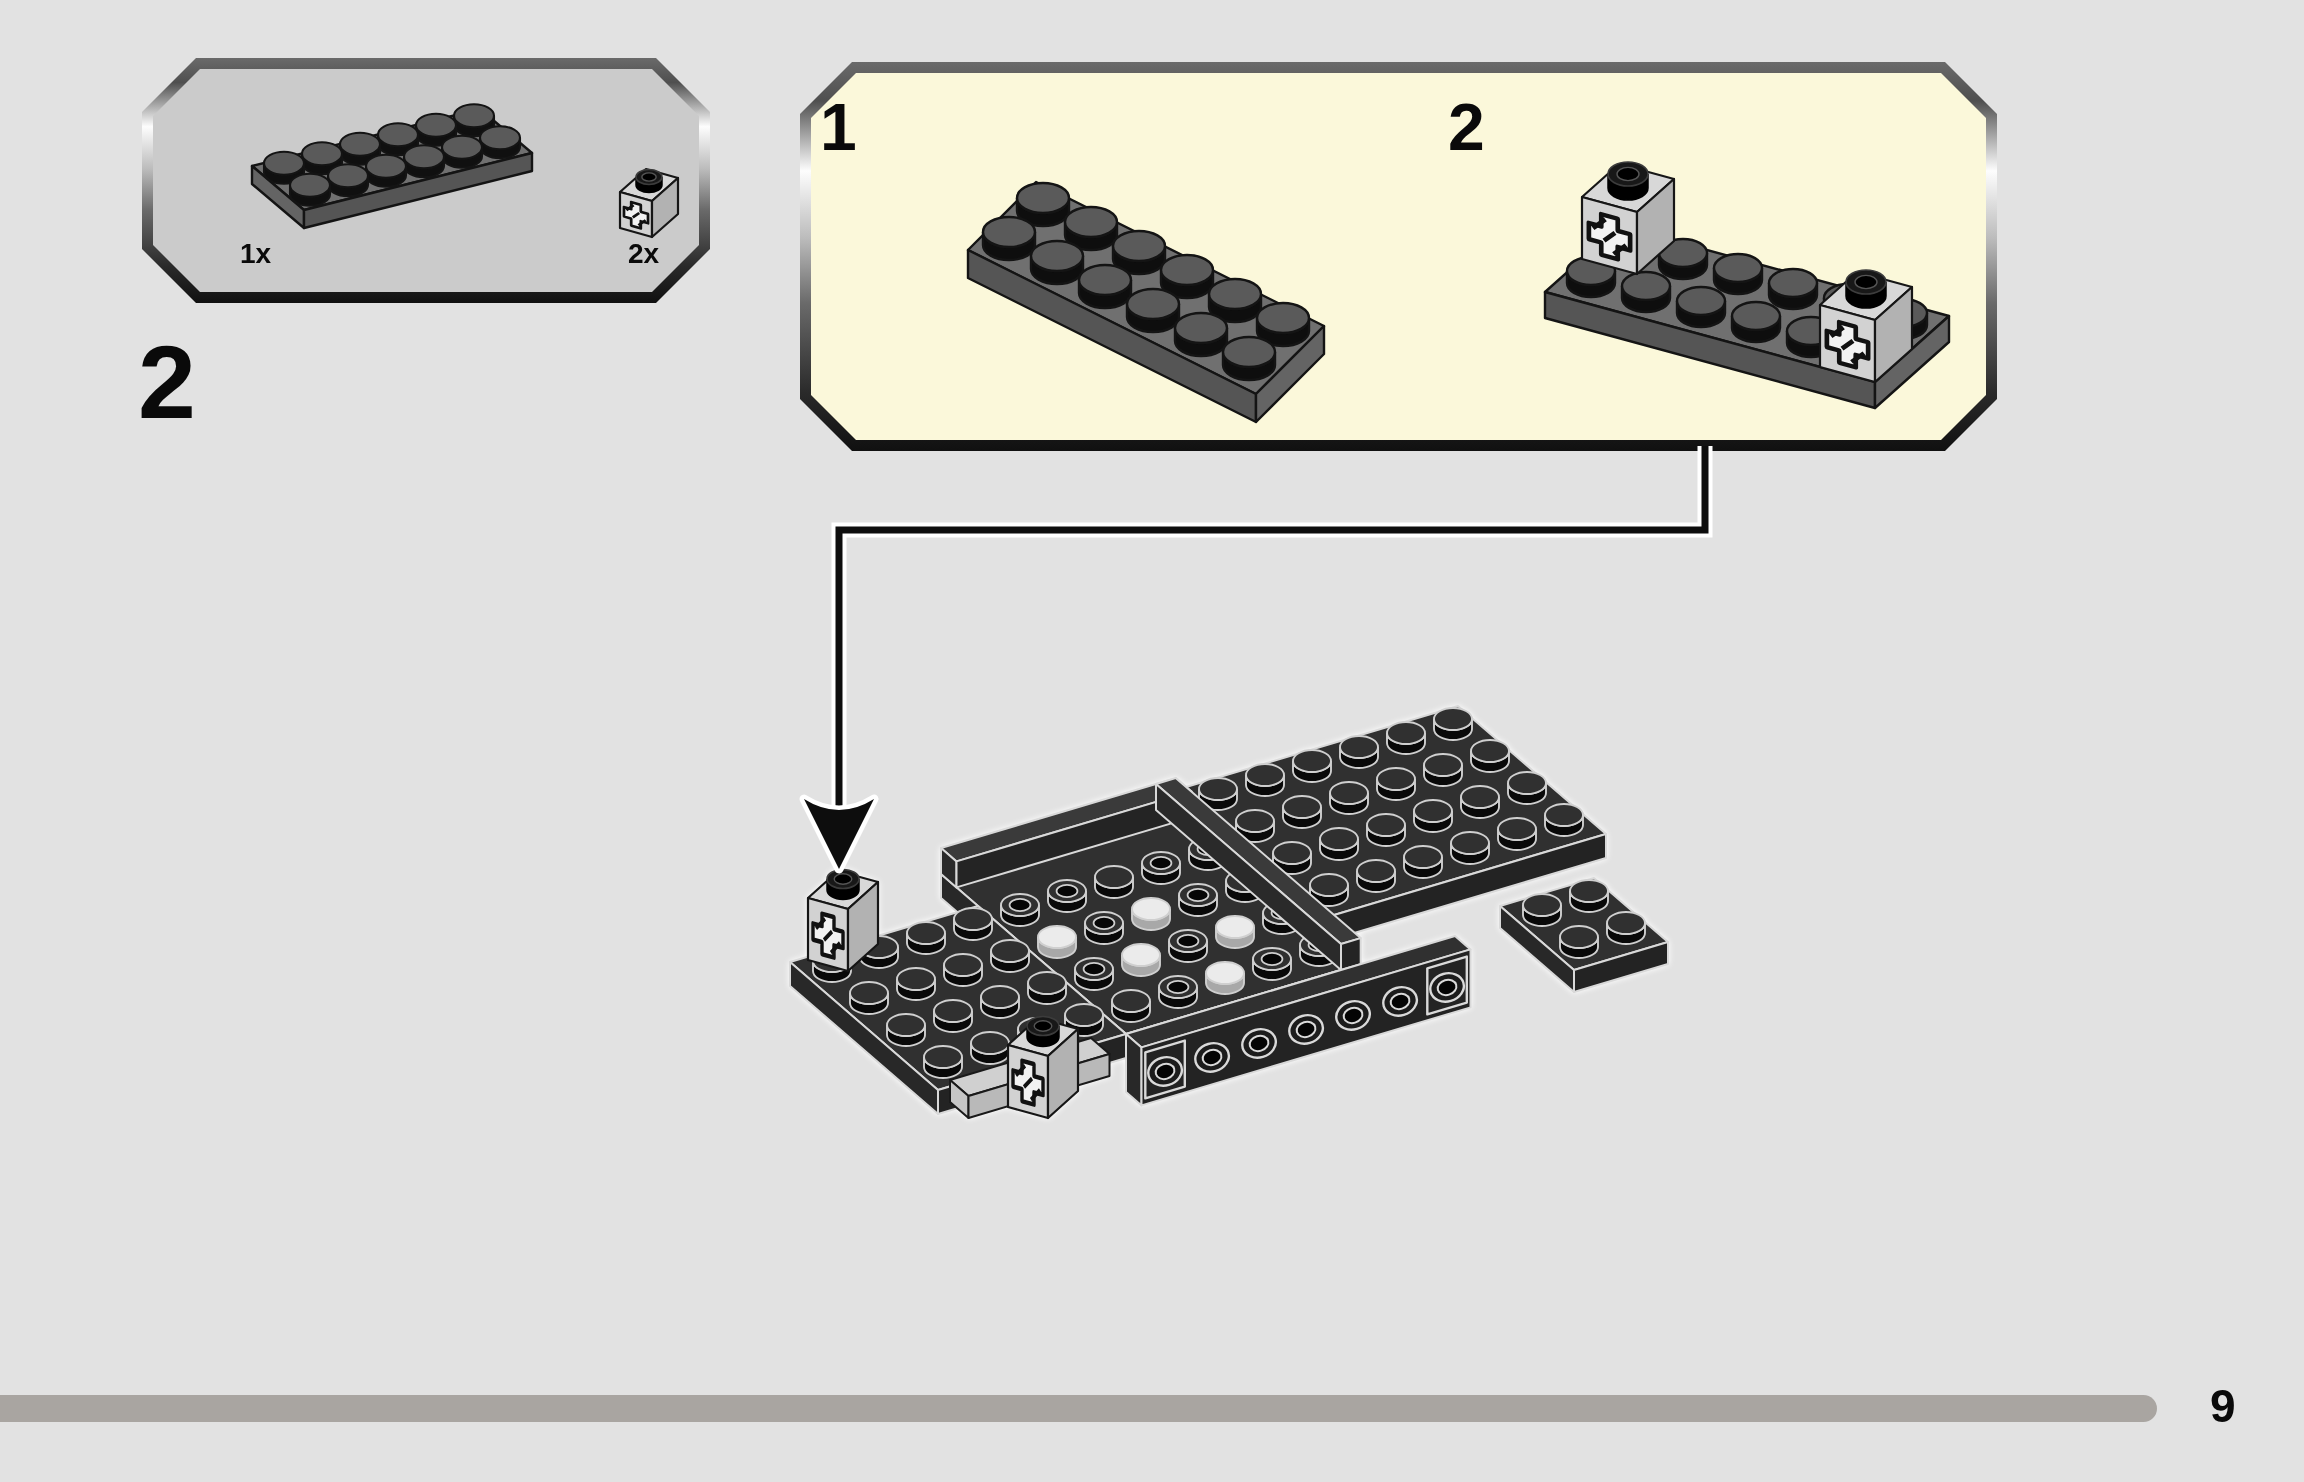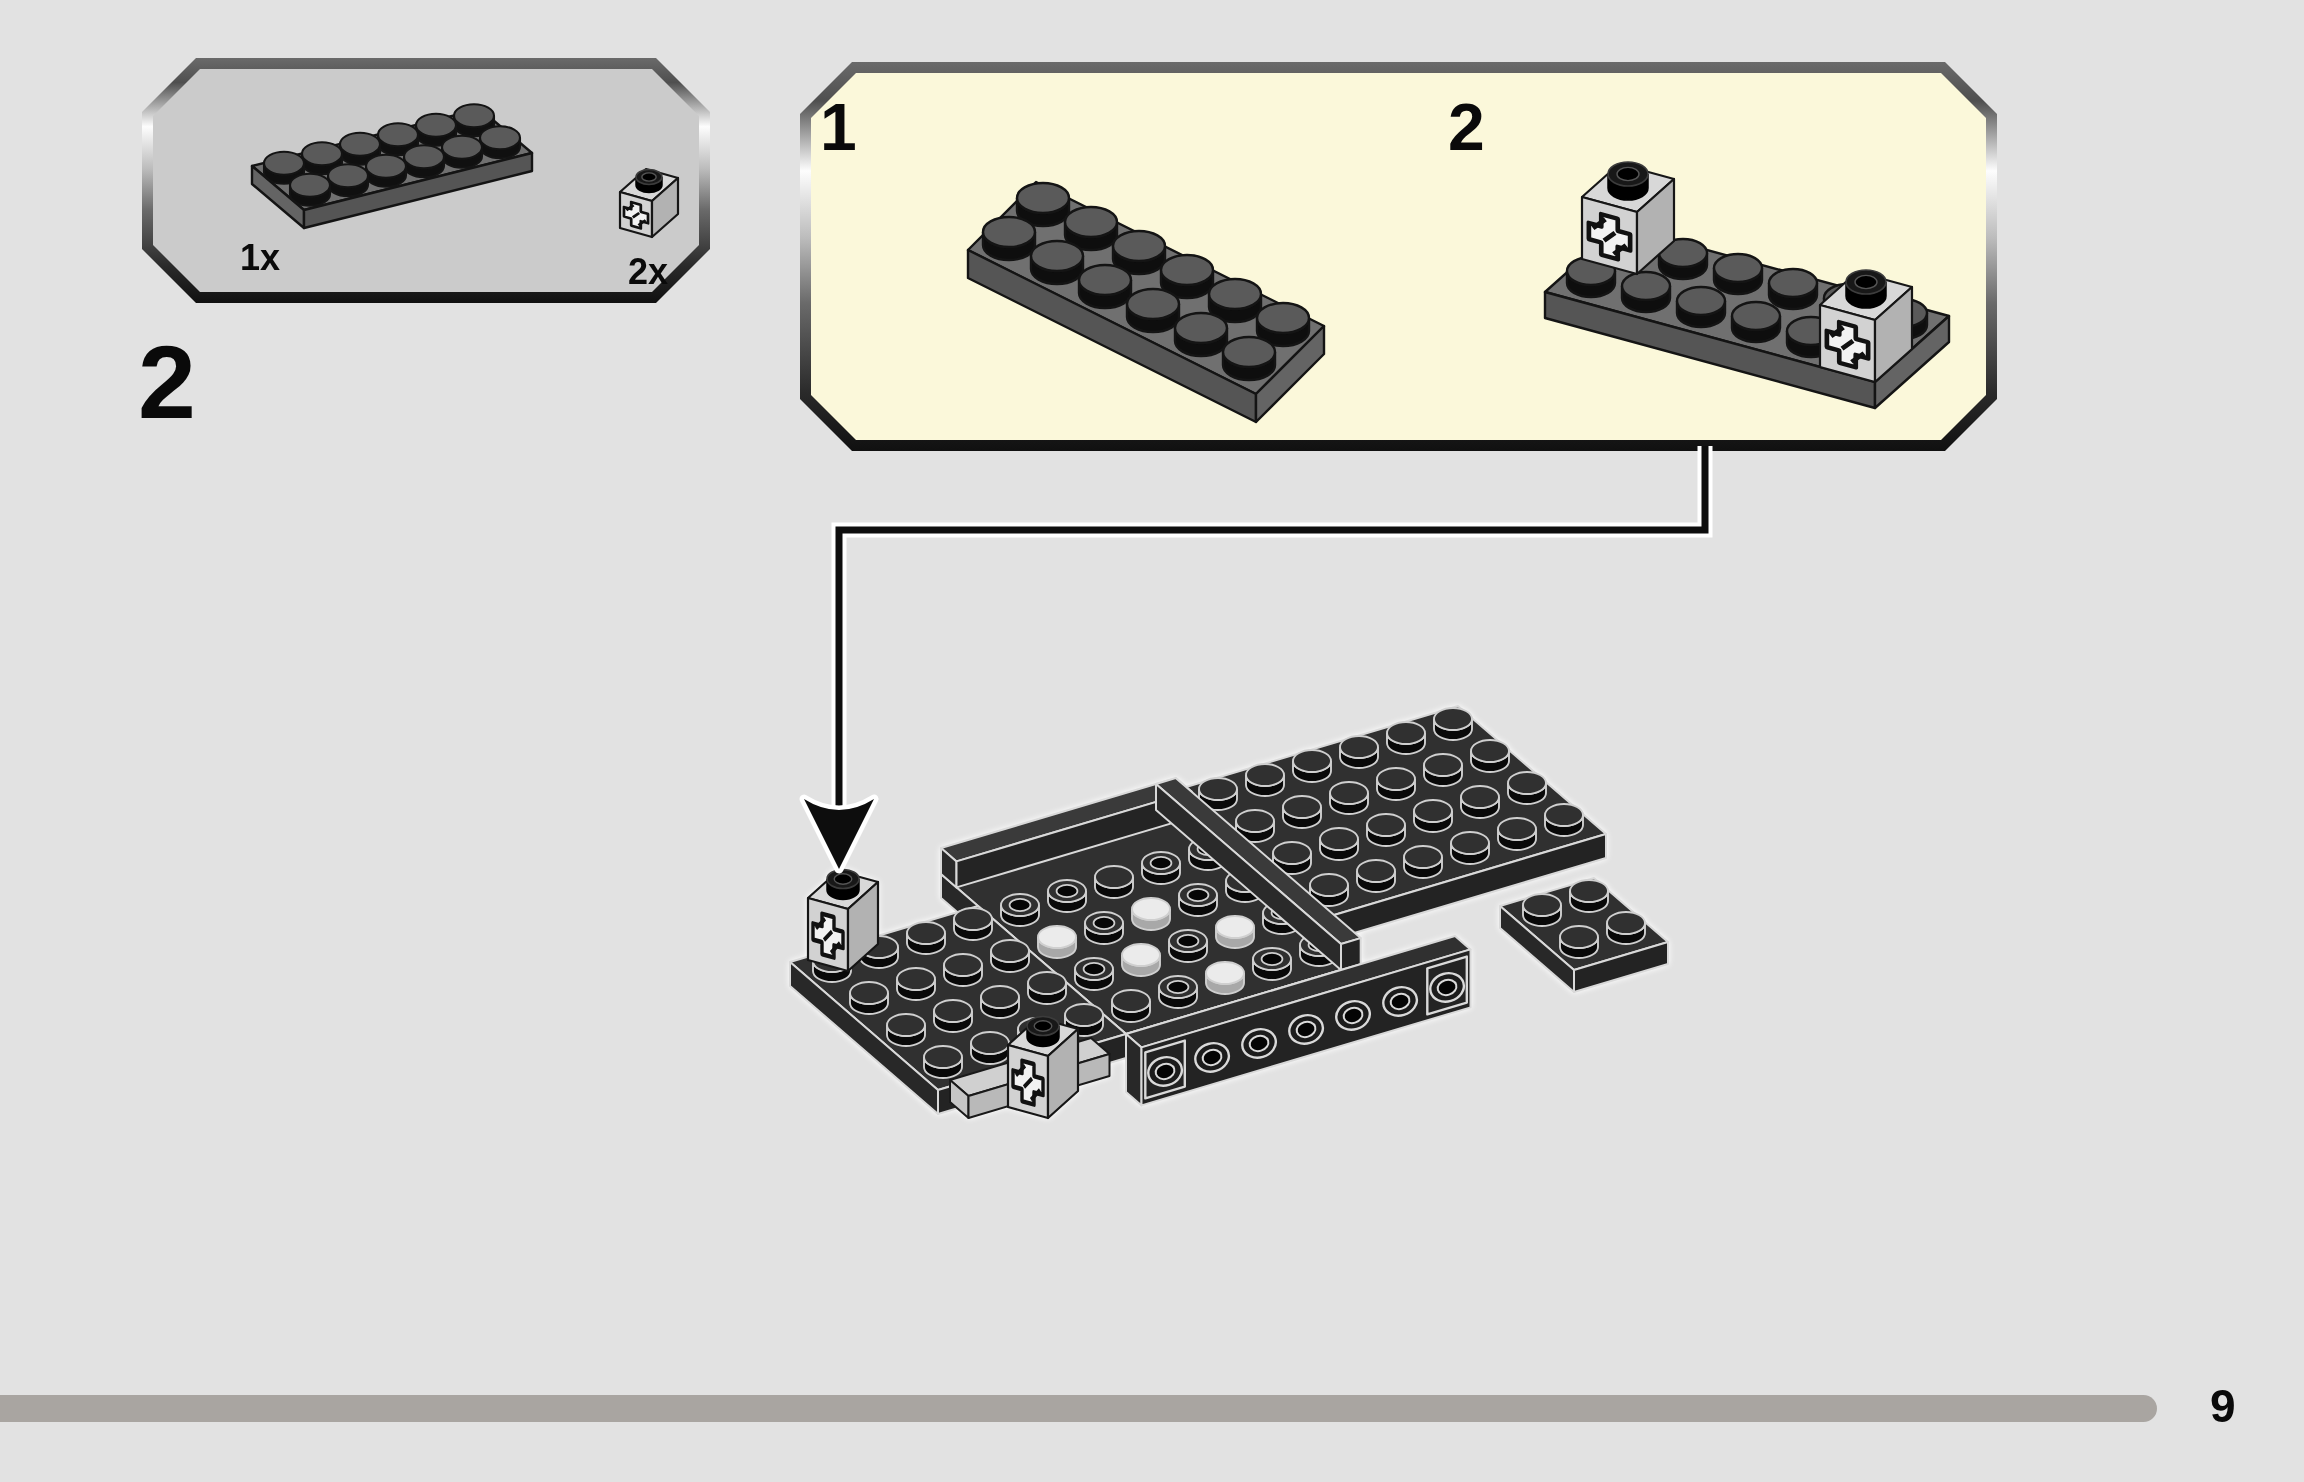--- a/index.html
+++ b/index.html
@@ -1,25 +1,25 @@
 <!DOCTYPE html>
 <html><head>
 <meta charset="utf-8">
 <style>
   html,body{margin:0;padding:0;}
   body{font-family:"Liberation Sans",sans-serif;}
   .page{position:relative;width:2304px;height:1482px;overflow:hidden;background:#e2e2e2;}
   #scene{position:absolute;left:0;top:0;}
   .lbl{position:absolute;font-family:"Liberation Sans",sans-serif;font-weight:bold;color:#0a0a0a;line-height:1;white-space:nowrap;}
-  .lbl-count{font-size:36px;}
+  .lbl-count{font-size:28px;}
   .lbl-step-big{left:138px;top:330px;font-size:104px;letter-spacing:-2px;}
   .lbl-sub1{left:820px;top:94px;font-size:66px;}
   .lbl-sub2{left:1448px;top:94px;font-size:66px;}
   .lbl-1x{left:240px;top:240px;}
-  .lbl-2x{left:628px;top:254px;}
+  .lbl-2x{left:628px;top:240px;}
   .lbl-page{left:2210px;top:1383px;font-size:46px;}
   .progress-bar{position:absolute;left:0;top:1395px;width:2157px;height:27px;border-radius:0 14px 14px 0;}
 </style>
 </head>
 <body>
 
 <div class="page" style="background: rgb(226, 226, 226);">
   <svg id="scene" width="2304" height="1482" viewBox="0 0 2304 1482">
       <defs>
         <linearGradient id="metal" x1="0" y1="0" x2="0" y2="1">

